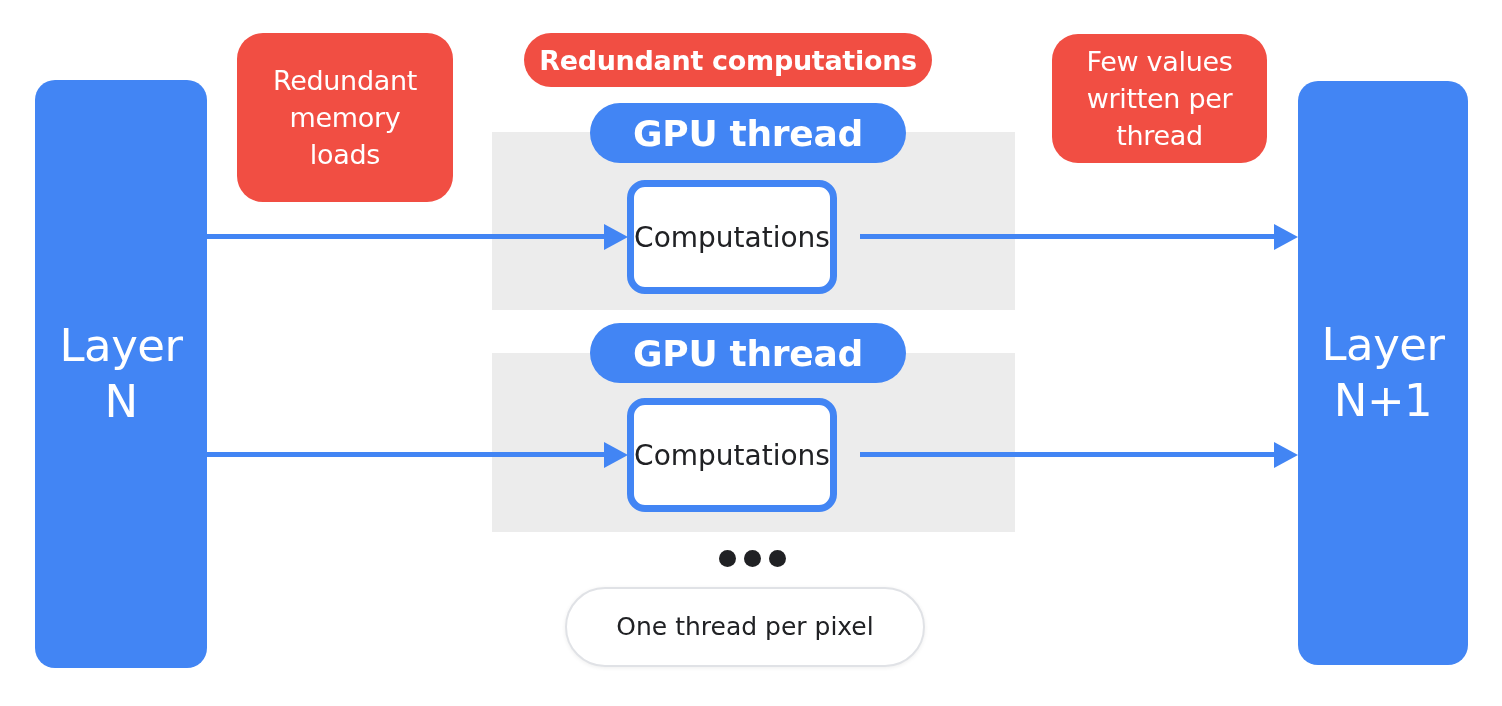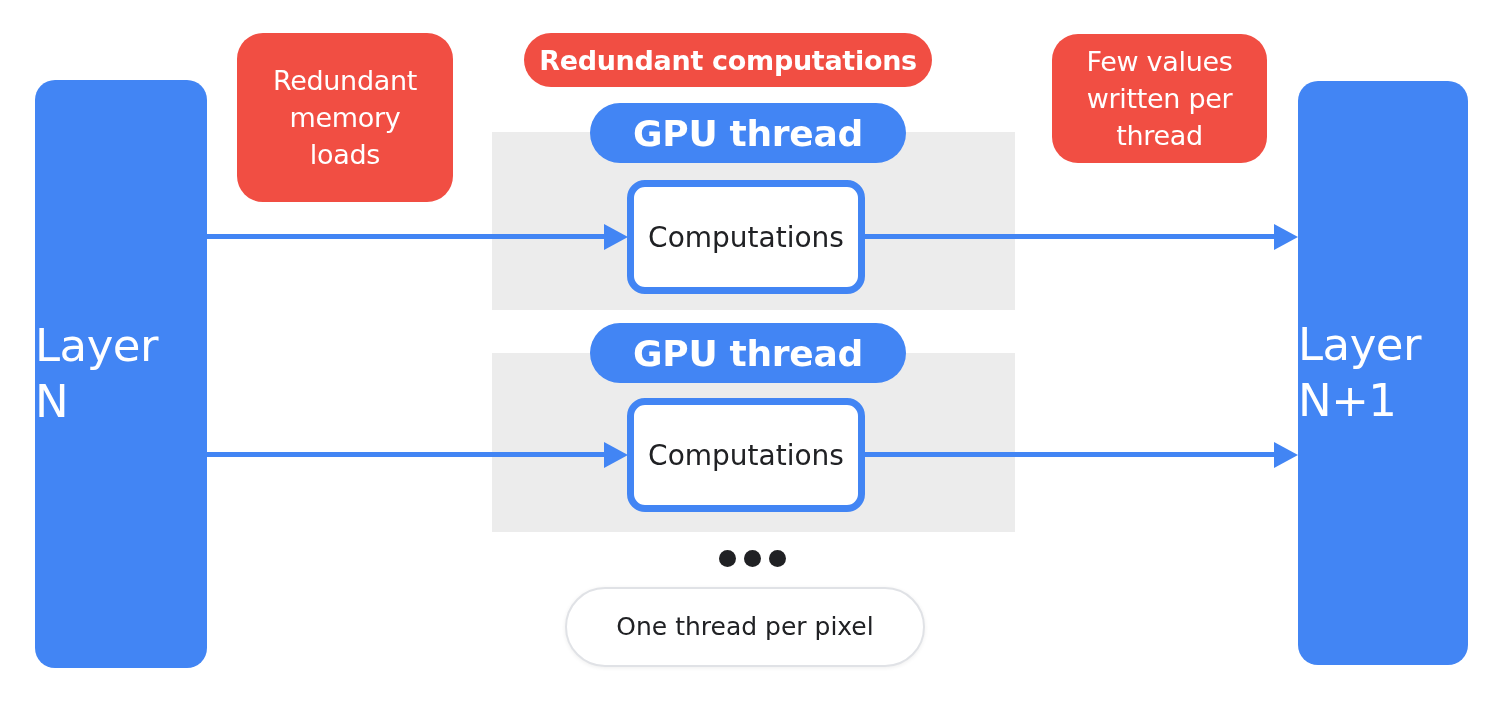--- a/index.html
+++ b/index.html
@@ -13,21 +13,21 @@
   }
 
   
   .layer-box {
     position: absolute;
     background: var(--blue);
     border-radius: 20px;
     color: #ffffff;
     display: flex;
     flex-direction: column;
-    align-items: flex-start;
+    align-items: center;
     justify-content: center;
     font-size: 45px;
     line-height: 1.25;
     text-align: center;
     letter-spacing: -0.5px;
   }
   #layer-n  { left: 35px;   top: 80px; width: 172px; height: 588px; }
   #layer-n1 { left: 1298px; top: 81px; width: 170px; height: 584px; }
 
   
@@ -88,21 +88,21 @@
     align-items: center;
     justify-content: center;
   }
   #gpu-1 { top: 103px; }
   #gpu-2 { top: 323px; }
 
   
   .comp-box {
     position: absolute;
     left: 627px;
-    width: 238px;
+    width: 210px;
     height: 114px;
     background: #ffffff;
     border: 7px solid var(--blue);
     border-radius: 18px;
     box-sizing: border-box;
     display: flex;
     align-items: center;
     justify-content: center;
     font-size: 28px;
     color: var(--text-dark);

